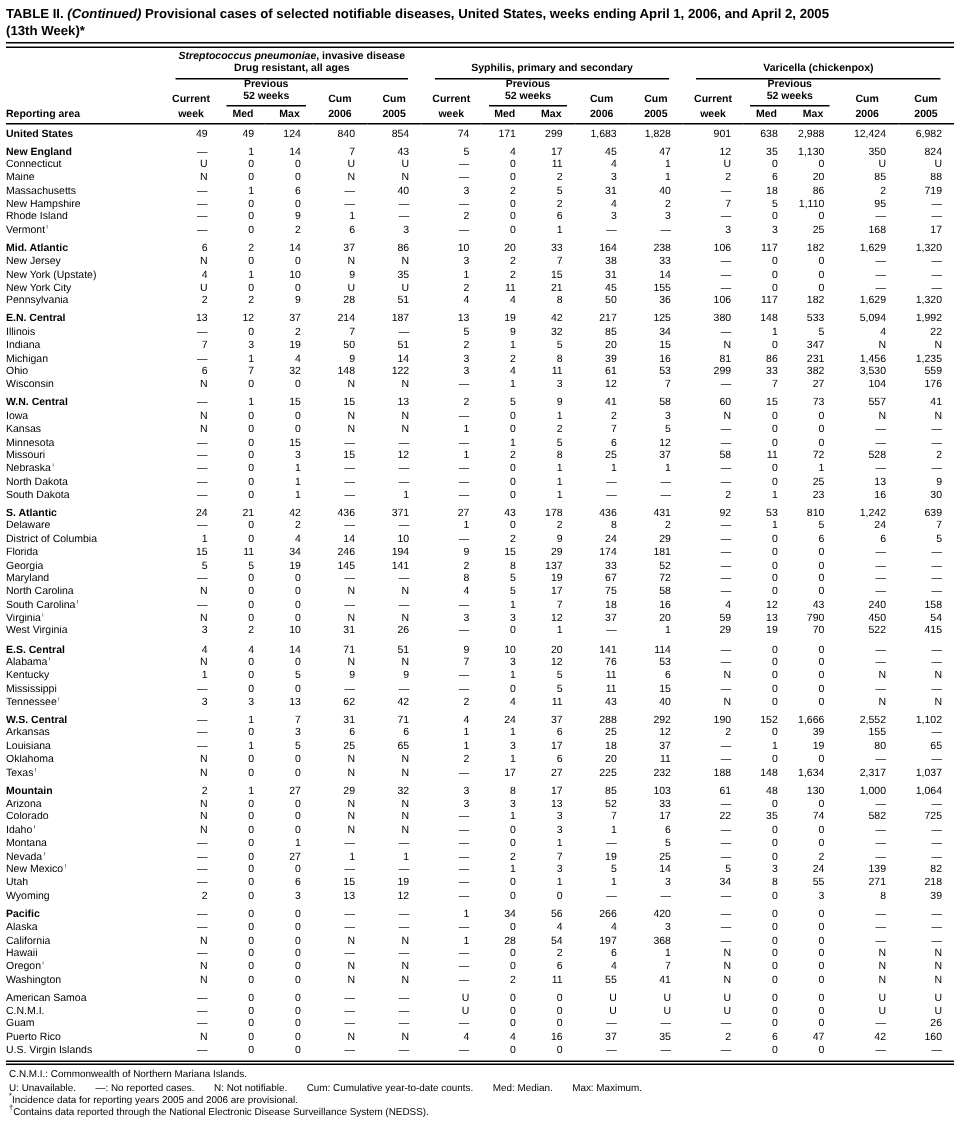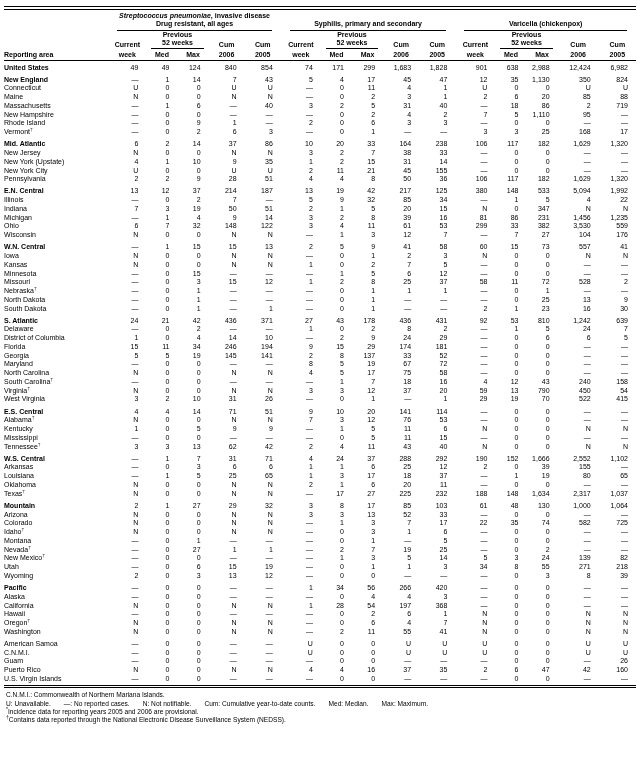--- a/index.html
+++ b/index.html
@@ -29,20 +29,24 @@
   .footnotes .lg{margin-right:13px;}
   thead tr.grp th{height:21px;}
   thead tr.mid th{height:9px;}
   thead tr.colhead th{height:10px;}
 </style>
 </head>
 <body>
 
 <div class="page">
 
+  <div class="title">
+    <span>TABLE II.</span><span class="cont"> (Continued)</span><span> Provisional cases of selected notifiable diseases, United States, weeks ending April 1, 2006, and April 2, 2005</span><br>
+    <span>(13th Week)*</span>
+  </div>
 
   <div class="hrule2"></div>
 
   <table>
     <colgroup>
       <col style="width:104px">
       <col style="width:38px">
         <col style="width:31px">
         <col style="width:31px">
         <col style="width:36px">

